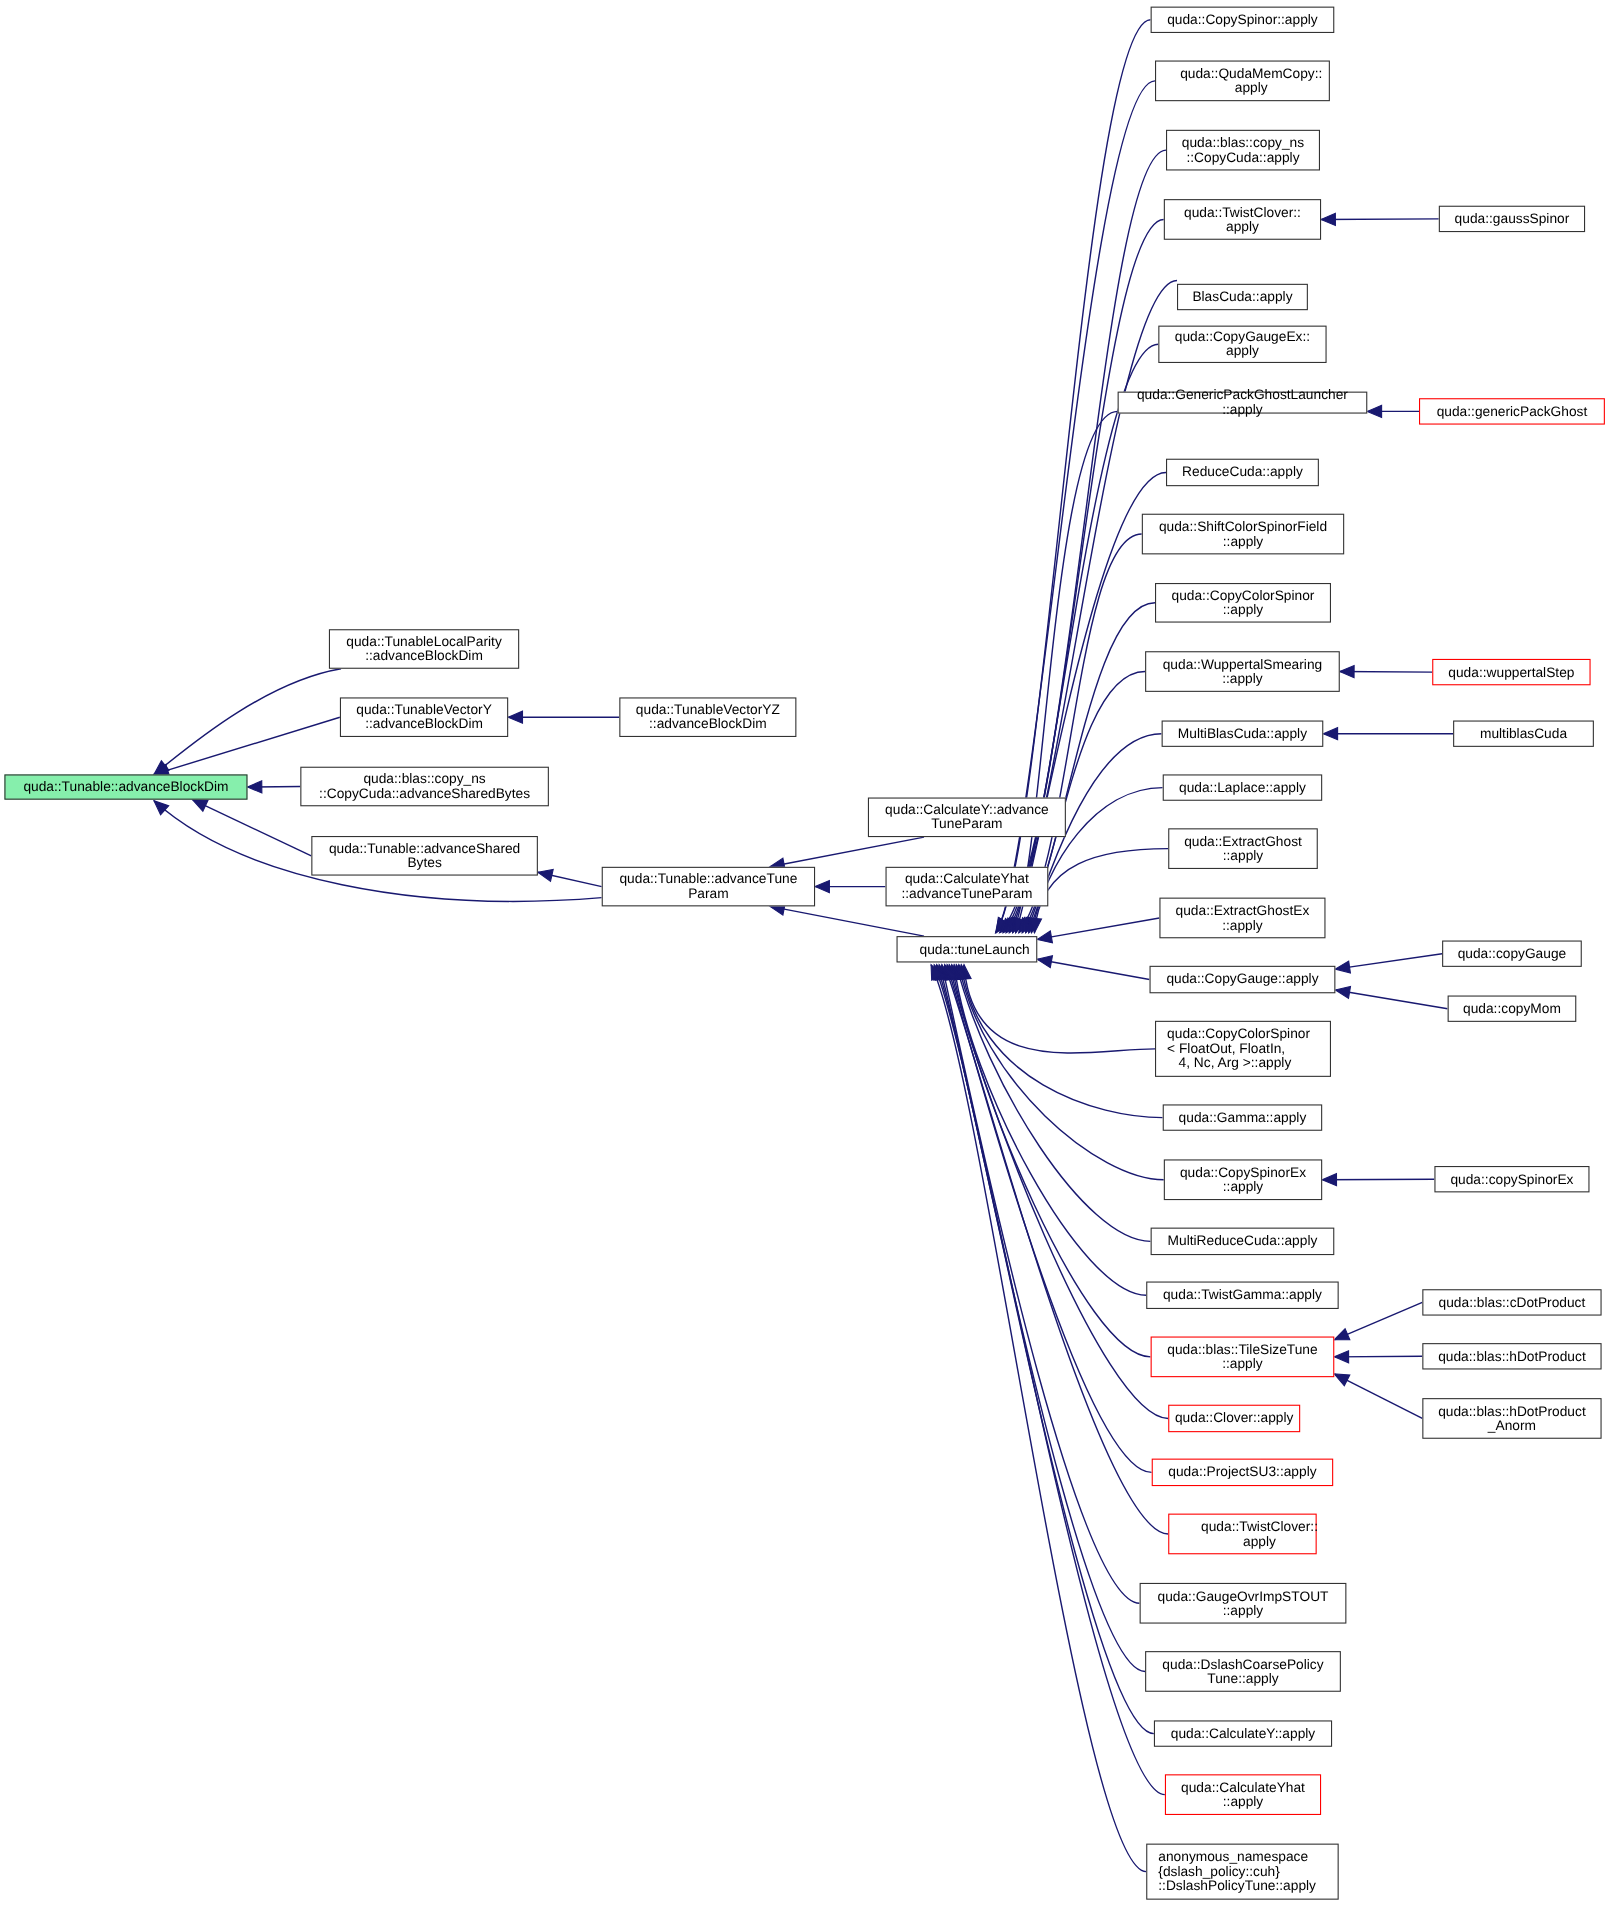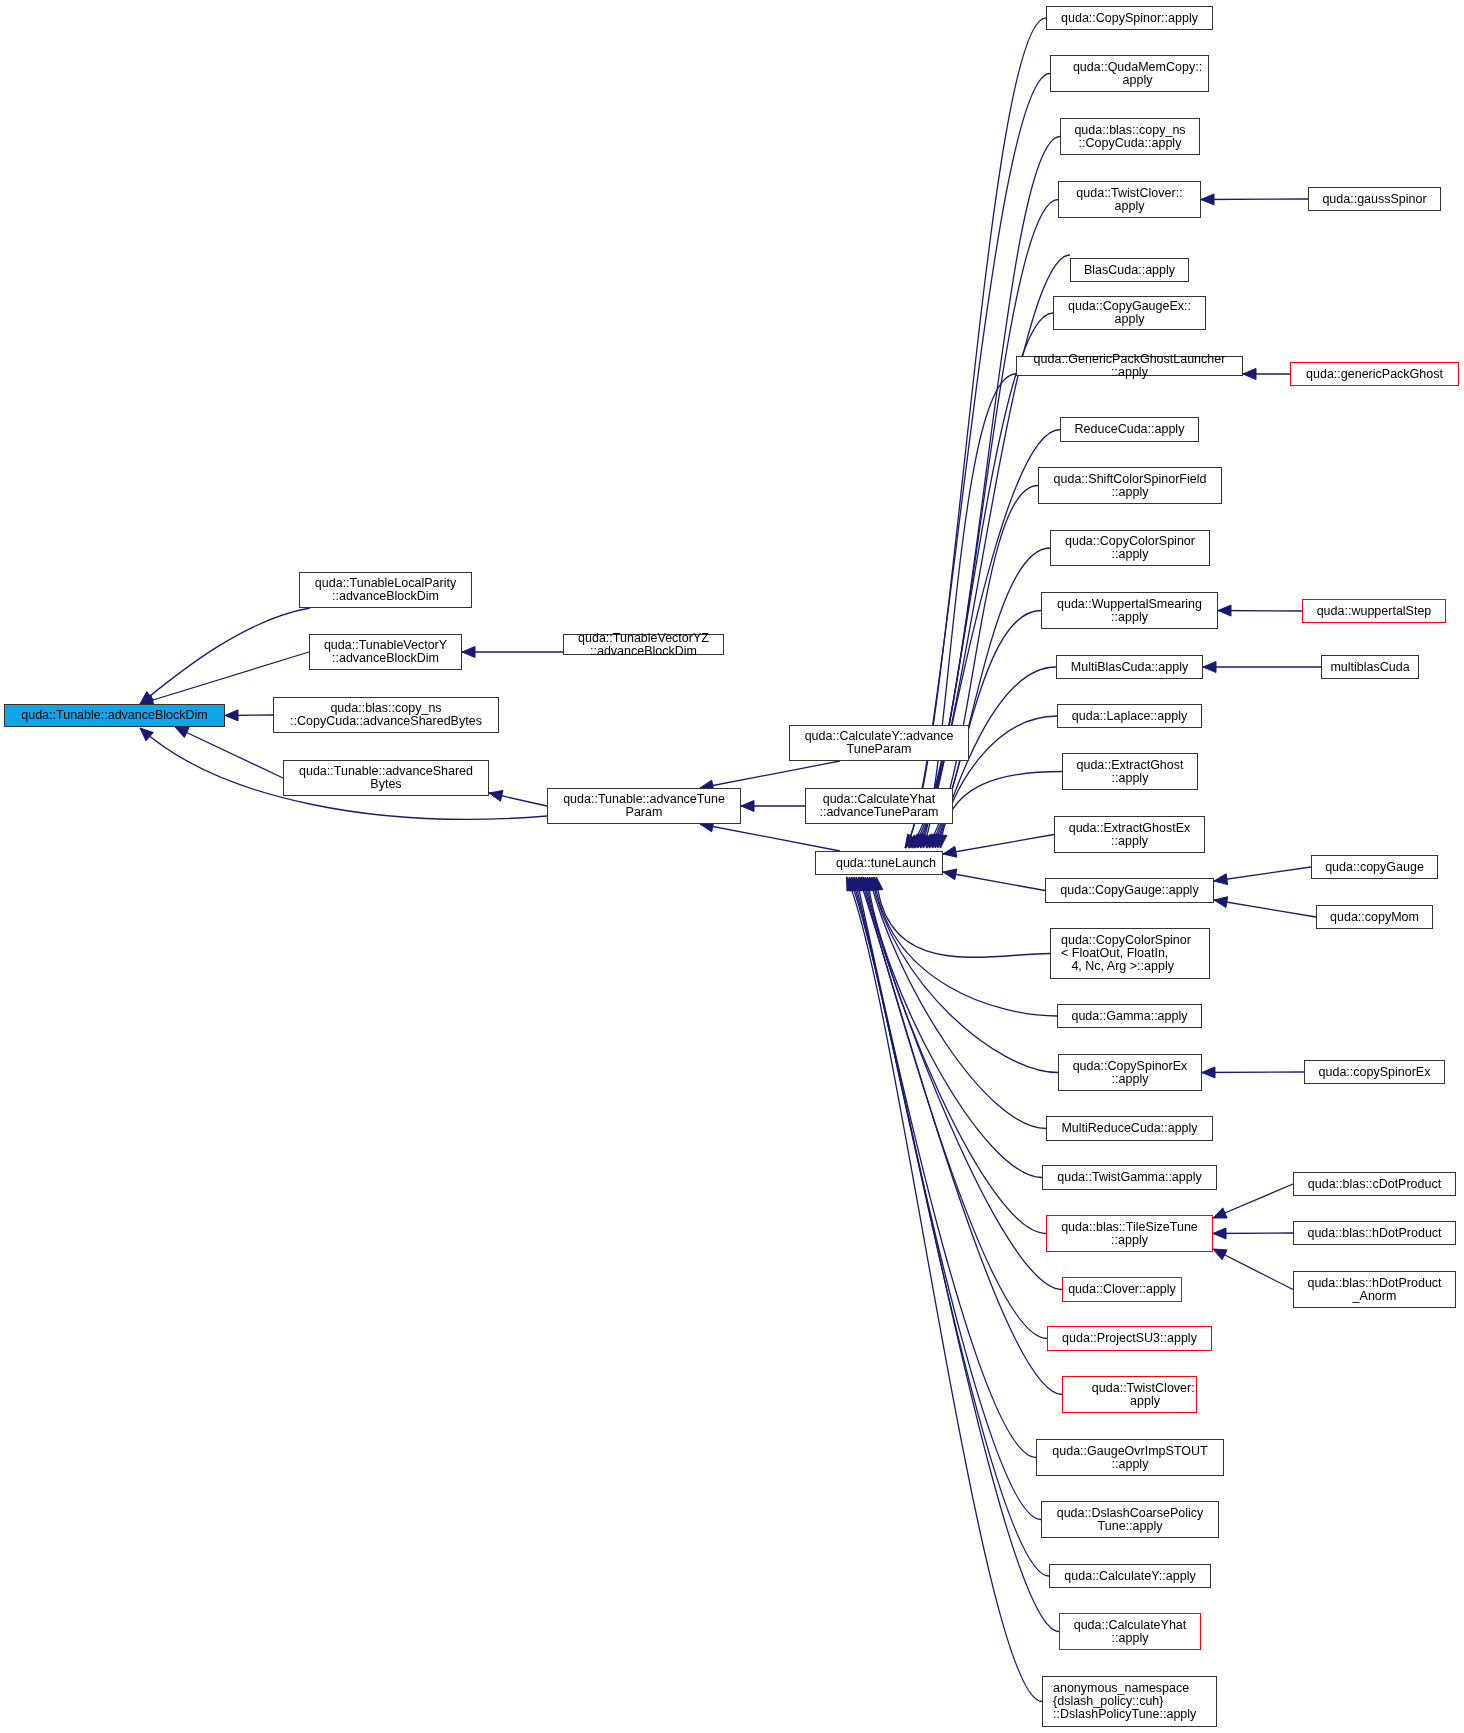--- a/index.html
+++ b/index.html
@@ -1,21 +1,21 @@
 <!DOCTYPE html>
 <html><head>
 <meta charset="utf-8">
 <style>
   html, body { margin: 0; padding: 0; background: #ffffff; }
   body { width: 1464px; height: 1733px; position: relative; overflow: hidden; }
   #graph { position: absolute; left: 0; top: 0; width: 1464px; height: 1733px; }
   .node { position: absolute; box-sizing: border-box; border: 1.5px solid #333333; background: #ffffff;
           font-family: "Liberation Sans", sans-serif; font-size: 12.5px; line-height: 13px; color: #000000;
           display: flex; align-items: center; justify-content: center; text-align: center; white-space: pre; cursor: pointer; }
-  .node.root { background: #0ea5e9; cursor: default; }
+  .node.root { background: #86efac; cursor: default; }
   .node.red { border-color: #ff0000; }
   .node.left-align { text-align: left; justify-content: flex-start; padding-left: 10px; }
 </style>
 </head>
 <body>
 
 <svg id="graph" xmlns="http://www.w3.org/2000/svg" width="1464" height="1733">
     <path d="M310,608 C240,620 170,680 140,704" fill="none" stroke="#191970" stroke-width="1.3"></path>
     <polygon points="140,704 153.58711728430873,700.1737428337291 146.71547176121007,691.5841859298558" fill="#191970" stroke="#191970"></polygon>
     <path d="M309,652 L140,704" fill="none" stroke="#191970" stroke-width="1.3"></path>
@@ -120,21 +120,21 @@
 <div id="nodes">
     <div class="node root" style="left: 4px; top: 704px; width: 221px; height: 23px;">quda::Tunable::advanceBlockDim</div>
     <div class="node" style="left: 299px; top: 572px; width: 173px; height: 36px;">quda::TunableLocalParity
 ::advanceBlockDim</div>
     <div class="node" style="left: 309px; top: 634px; width: 153px; height: 36px;">quda::TunableVectorY
 ::advanceBlockDim</div>
     <div class="node" style="left: 273px; top: 697px; width: 226px; height: 36px;">quda::blas::copy_ns
 ::CopyCuda::advanceSharedBytes</div>
     <div class="node" style="left: 283px; top: 760px; width: 206px; height: 36px;">quda::Tunable::advanceShared
 Bytes</div>
-    <div class="node" style="left: 563px; top: 634px; width: 161px; height: 21px;">quda::TunableVectorYZ
+    <div class="node" style="left: 563px; top: 634px; width: 161px; height: 36px;">quda::TunableVectorYZ
 ::advanceBlockDim</div>
     <div class="node" style="left: 547px; top: 788px; width: 194px; height: 36px;">quda::Tunable::advanceTune
 Param</div>
     <div class="node" style="left: 789px; top: 725px; width: 180px; height: 36px;">quda::CalculateY::advance
 TuneParam</div>
     <div class="node" style="left: 805px; top: 788px; width: 148px; height: 36px;">quda::CalculateYhat
 ::advanceTuneParam</div>
     <div class="node" style="left: 815px; top: 851px; width: 128px; height: 24px; padding-left: 14px;">quda::tuneLaunch</div>
     <div class="node" style="left: 1046px; top: 6px; width: 167px; height: 24px;">quda::CopySpinor::apply</div>
     <div class="node" style="left: 1050px; top: 55px; width: 159px; height: 37px; padding-left: 16px;">quda::QudaMemCopy::
@@ -182,21 +182,21 @@
 Tune::apply</div>
     <div class="node" style="left: 1049px; top: 1564px; width: 162px; height: 24px;">quda::CalculateY::apply</div>
     <div class="node red" style="left: 1059px; top: 1613px; width: 142px; height: 37px;">quda::CalculateYhat
 ::apply</div>
     <div class="node left-align" style="left: 1042px; top: 1676px; width: 175px; height: 51px;">anonymous_namespace
 {dslash_policy::cuh}
 ::DslashPolicyTune::apply</div>
     <div class="node" style="left: 1308px; top: 187px; width: 133px; height: 24px;">quda::gaussSpinor</div>
     <div class="node red" style="left: 1290px; top: 362px; width: 169px; height: 24px;">quda::genericPackGhost</div>
     <div class="node red" style="left: 1302px; top: 599px; width: 144px; height: 24px;">quda::wuppertalStep</div>
-    <div class="node" style="left: 1321px; top: 655px; width: 98px; height: 24px;">multiblasCuda</div>
+    <div class="node" style="left: 1321px; top: 655px; width: 128px; height: 24px;">multiblasCuda</div>
     <div class="node" style="left: 1311px; top: 855px; width: 127px; height: 24px;">quda::copyGauge</div>
     <div class="node" style="left: 1316px; top: 905px; width: 117px; height: 24px;">quda::copyMom</div>
     <div class="node" style="left: 1304px; top: 1060px; width: 141px; height: 24px;">quda::copySpinorEx</div>
     <div class="node" style="left: 1293px; top: 1172px; width: 163px; height: 24px;">quda::blas::cDotProduct</div>
     <div class="node" style="left: 1293px; top: 1221px; width: 163px; height: 24px;">quda::blas::hDotProduct</div>
     <div class="node" style="left: 1293px; top: 1271px; width: 163px; height: 37px;">quda::blas::hDotProduct
 _Anorm</div>
   </div>
 
 </body></html>

